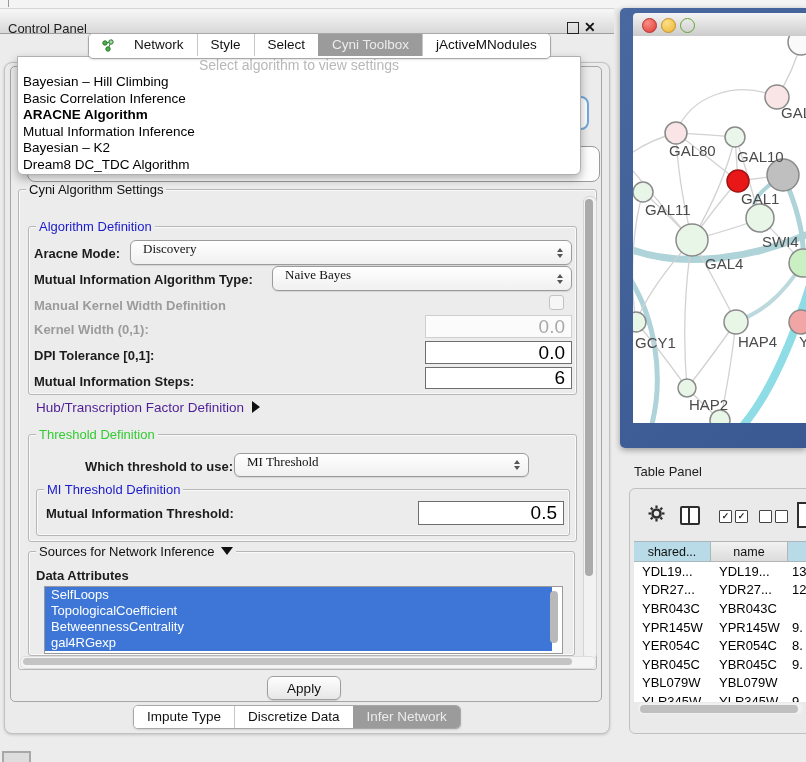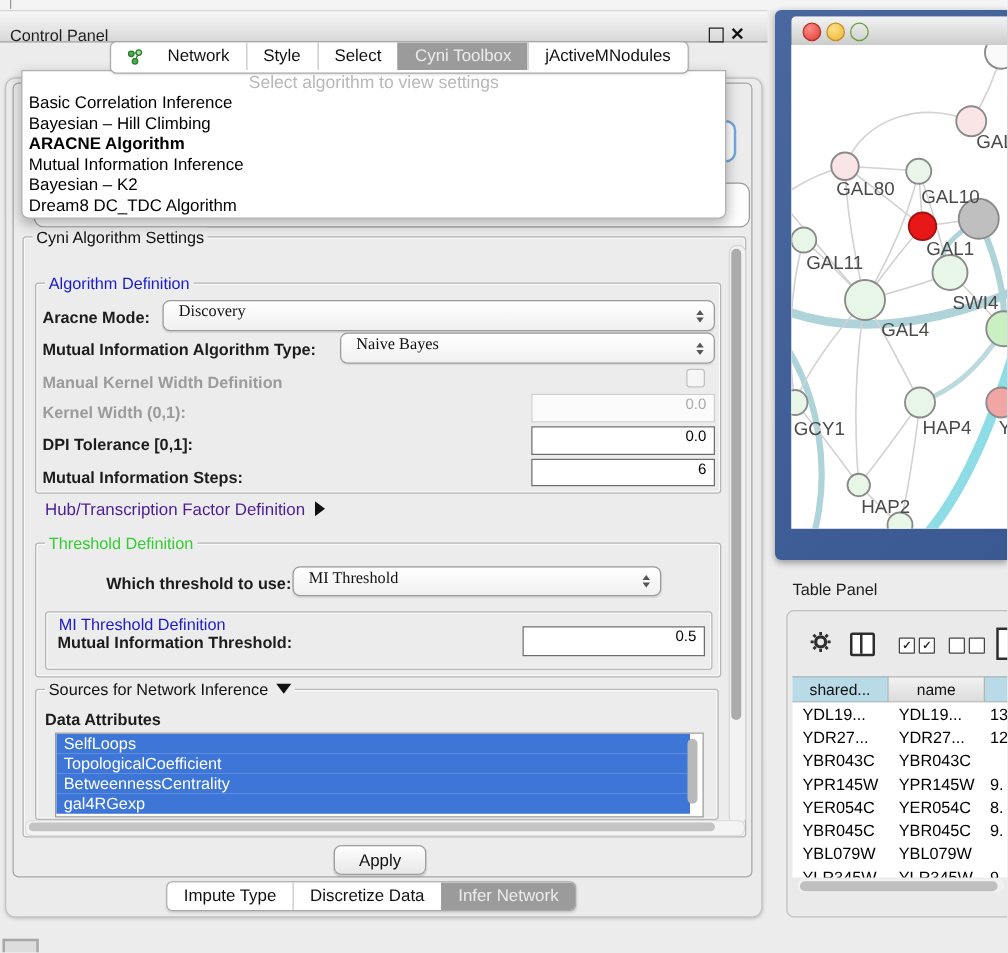--- a/index.html
+++ b/index.html
@@ -35,21 +35,21 @@
   
   .fieldset{border:1px solid #b6b6b6;border-radius:3px;box-shadow:inset 0 0 0 1px #fafafa;}
   .legend{position:absolute;background:#ececec;padding:0 3px;font-size:13px;white-space:nowrap;z-index:5;}
   .flabel{font-size:13px;font-weight:bold;color:#1c1c1c;white-space:nowrap;}
   .flabel.dis{color:#9b9b9b;}
   .plain-label{font-size:13.5px;color:#4c1d95;white-space:nowrap;}
   .combo{background:linear-gradient(#ffffff,#f0f0f0);border:1px solid #9b9b9b;border-radius:6px;font-size:13px;color:#111;display:flex;align-items:flex-start;padding:0 24px 0 12px;box-shadow:0 1px 1px rgba(0,0,0,.10);font-family:Liberation Serif, serif;}
   .stepper{position:absolute;right:8px;top:50%;transform:translateY(-50%);display:flex;flex-direction:column;gap:2px;}
   .tri-up{width:0;height:0;border-left:3.5px solid transparent;border-right:3.5px solid transparent;border-bottom:4.5px solid #555;}
   .tri-down{width:0;height:0;border-left:3.5px solid transparent;border-right:3.5px solid transparent;border-top:4.5px solid #555;}
-  .tfield{background:#fff;border:1px solid #6e6e6e;font-size:12px;color:#000;display:flex;justify-content:flex-end;padding:0 6px;}
+  .tfield{background:#fff;border:1px solid #6e6e6e;font-size:19px;color:#000;display:flex;align-items:center;justify-content:flex-end;padding:0 6px;}
   .tfield.dis{border:1px solid #cfcfcf;background:#fbfbfb;color:#a9a9a9;}
   #kernel-check{left:549px;top:295px;width:13px;height:13px;border:1px solid #c2c2c2;border-radius:3px;background:#f6f6f6;}
   .arrow-right{display:inline-block;width:0;height:0;border-top:6px solid transparent;border-bottom:6px solid transparent;border-left:8px solid #111;margin-left:8px;vertical-align:-1px;}
   .arrow-down{display:inline-block;width:0;height:0;border-left:6px solid transparent;border-right:6px solid transparent;border-top:8px solid #111;margin-left:6px;vertical-align:1px;}
   
   #attr-list{left:44px;top:586px;width:517px;height:66px;background:#fff;border:1px solid #999;overflow:hidden;}
   .attr-item{height:16px;line-height:16px;background:#3d76d6;color:#fff;font-size:13px;padding-left:6px;width:501px;}
   #attr-vthumb{position:absolute;right:4px;top:4px;width:8px;height:52px;background:#b9b9b9;border-radius:4px;}
   
   #cyni-vscroll{left:583px;top:196px;width:12px;height:462px;background:#f2f2f2;border:1px solid #d5d5d5;border-radius:6px;}
@@ -132,22 +132,22 @@
         <span>Cyni Toolbox</span>
       </div>
       <div class="tab">
         <span>jActiveMNodules</span>
       </div>
     </div>
 
   <div class="abs" id="algo-dropdown">
     <div id="dd-placeholder">Select algorithm to view settings</div>
     <div id="dd-items">
+        <div class="dd-item">Bayesian – Hill Climbing</div>
         <div class="dd-item">Basic Correlation Inference</div>
-        <div class="dd-item">Bayesian – Hill Climbing</div>
         <div class="dd-item selected">ARACNE Algorithm</div>
         <div class="dd-item">Mutual Information Inference</div>
         <div class="dd-item">Bayesian – K2</div>
         <div class="dd-item">Dream8 DC_TDC Algorithm</div>
       </div>
   </div>
 
   <div class="abs fieldset" style="left:18px;top:189px;width:577px;height:479px;"></div>
   <span class="legend abs" style="left:26px;top:182px;color:#111;">Cyni Algorithm Settings</span>
 
@@ -204,21 +204,21 @@
   <span class="abs flabel" style="left:85px;top:459px;">Which threshold to use:</span>
   <div class="abs combo" style="left:234px;top:453px;width:257px;height:22px;">
     <span>MI Threshold</span>
     <span class="stepper">
         <span class="tri-up"></span>
         <span class="tri-down"></span>
       </span>
   </div>
 
   <div class="abs fieldset" style="left:36px;top:489px;width:532px;height:45px;"></div>
-  <span class="legend abs" style="left:44px;top:482px;color:#1a1acd;margin-top:10px;">MI Threshold Definition</span>
+  <span class="legend abs" style="left:44px;top:482px;color:#1a1acd;">MI Threshold Definition</span>
   <span class="abs flabel" style="left:46px;top:506px;">Mutual Information Threshold:</span>
   <div class="abs tfield" style="left:418px;top:501px;width:132px;height:22px;">
     <span>0.5</span>
   </div>
 
   <div class="abs fieldset" style="left:28px;top:551px;width:545px;height:103px;"></div>
   <span class="legend abs" style="left:36px;top:544px;color:#111;"><span>Sources for Network Inference</span><span class="arrow-down"></span></span>
   <span class="abs flabel" style="left:36px;top:568px;">Data Attributes</span>
 
   <div class="abs" id="attr-list">

